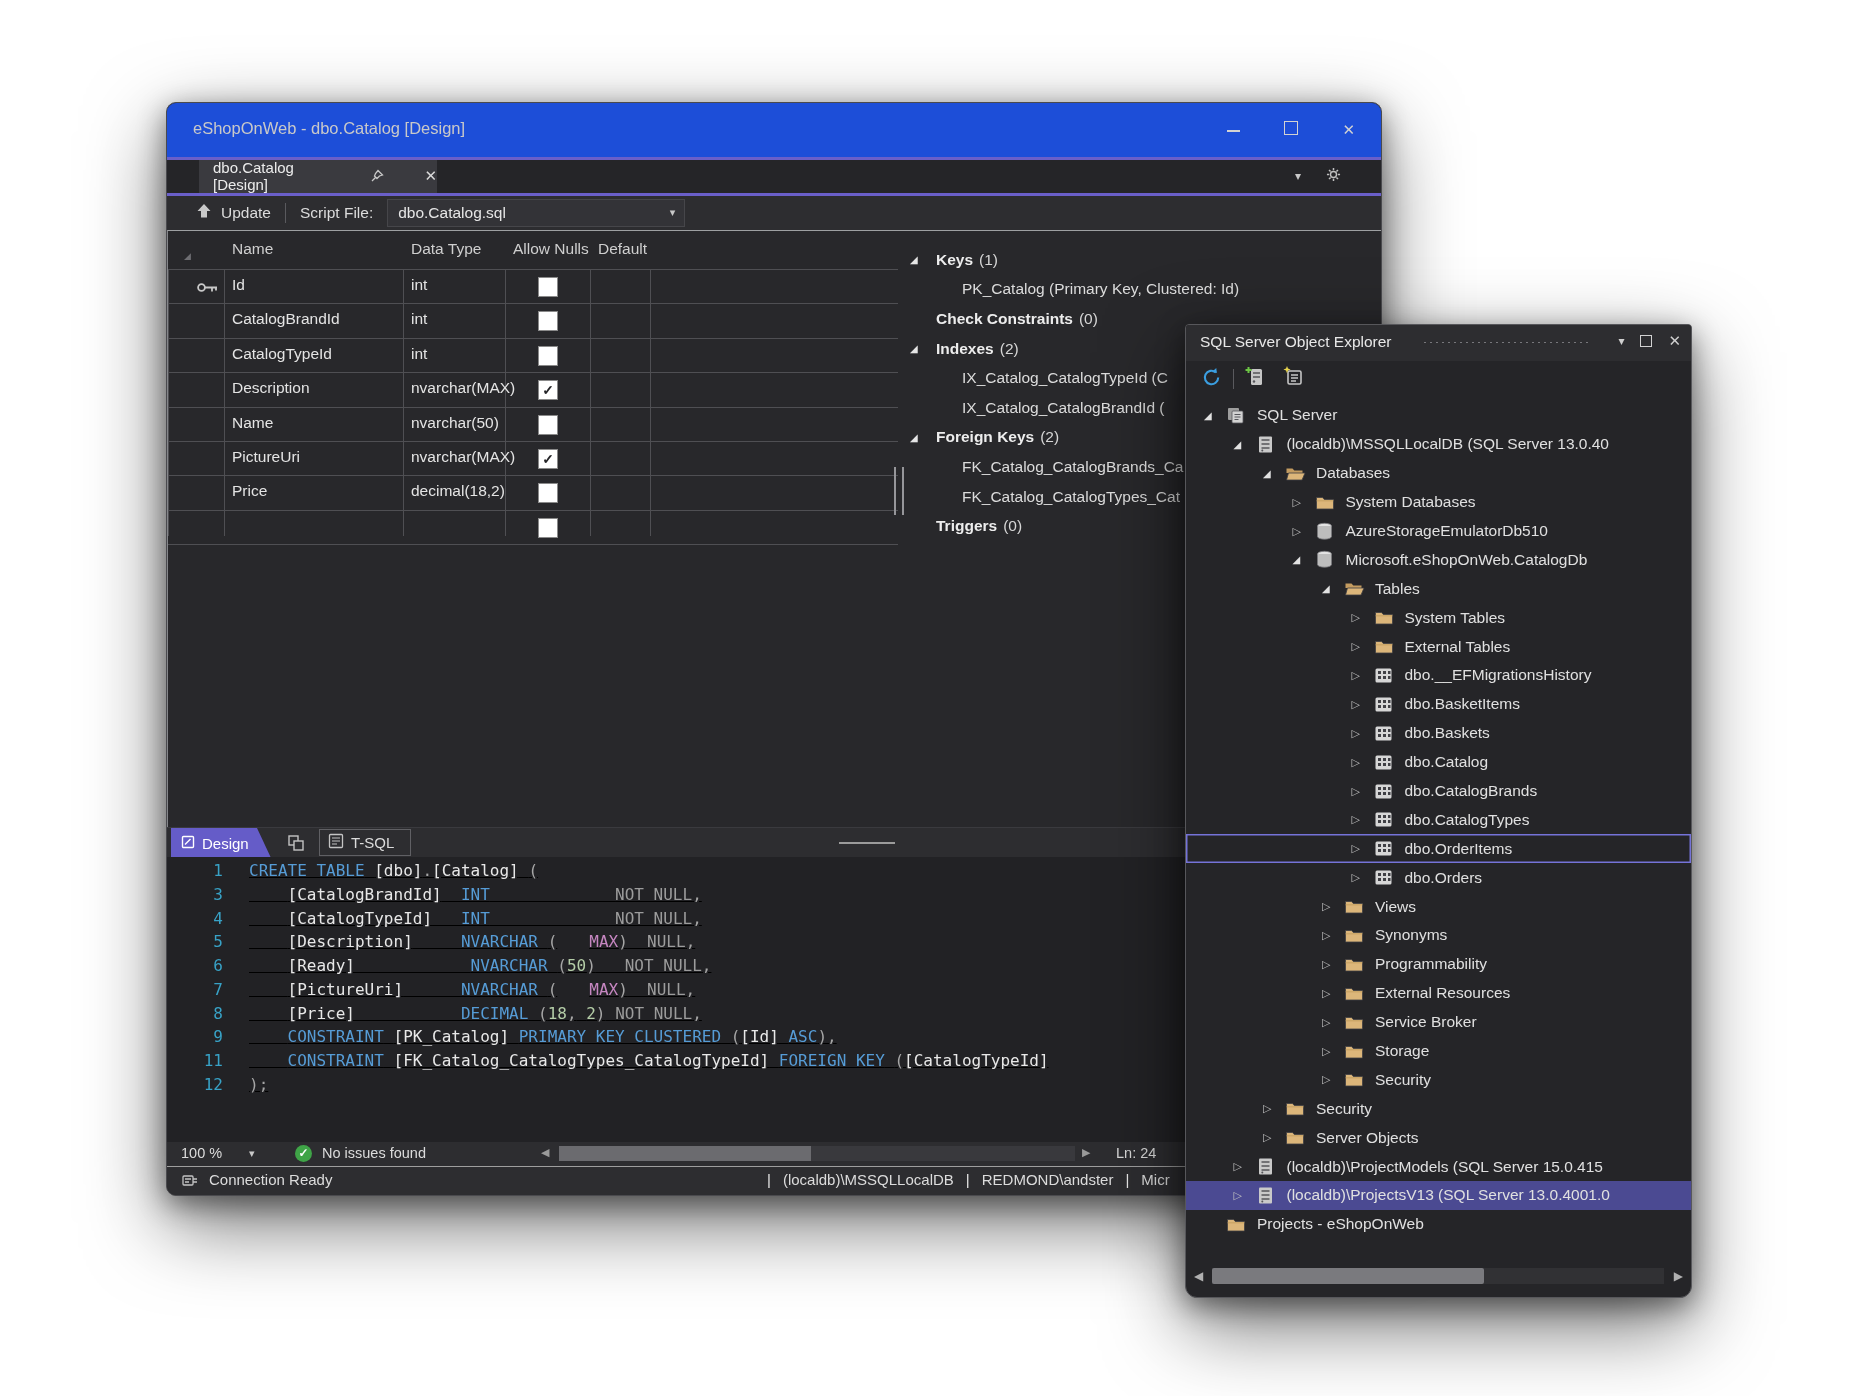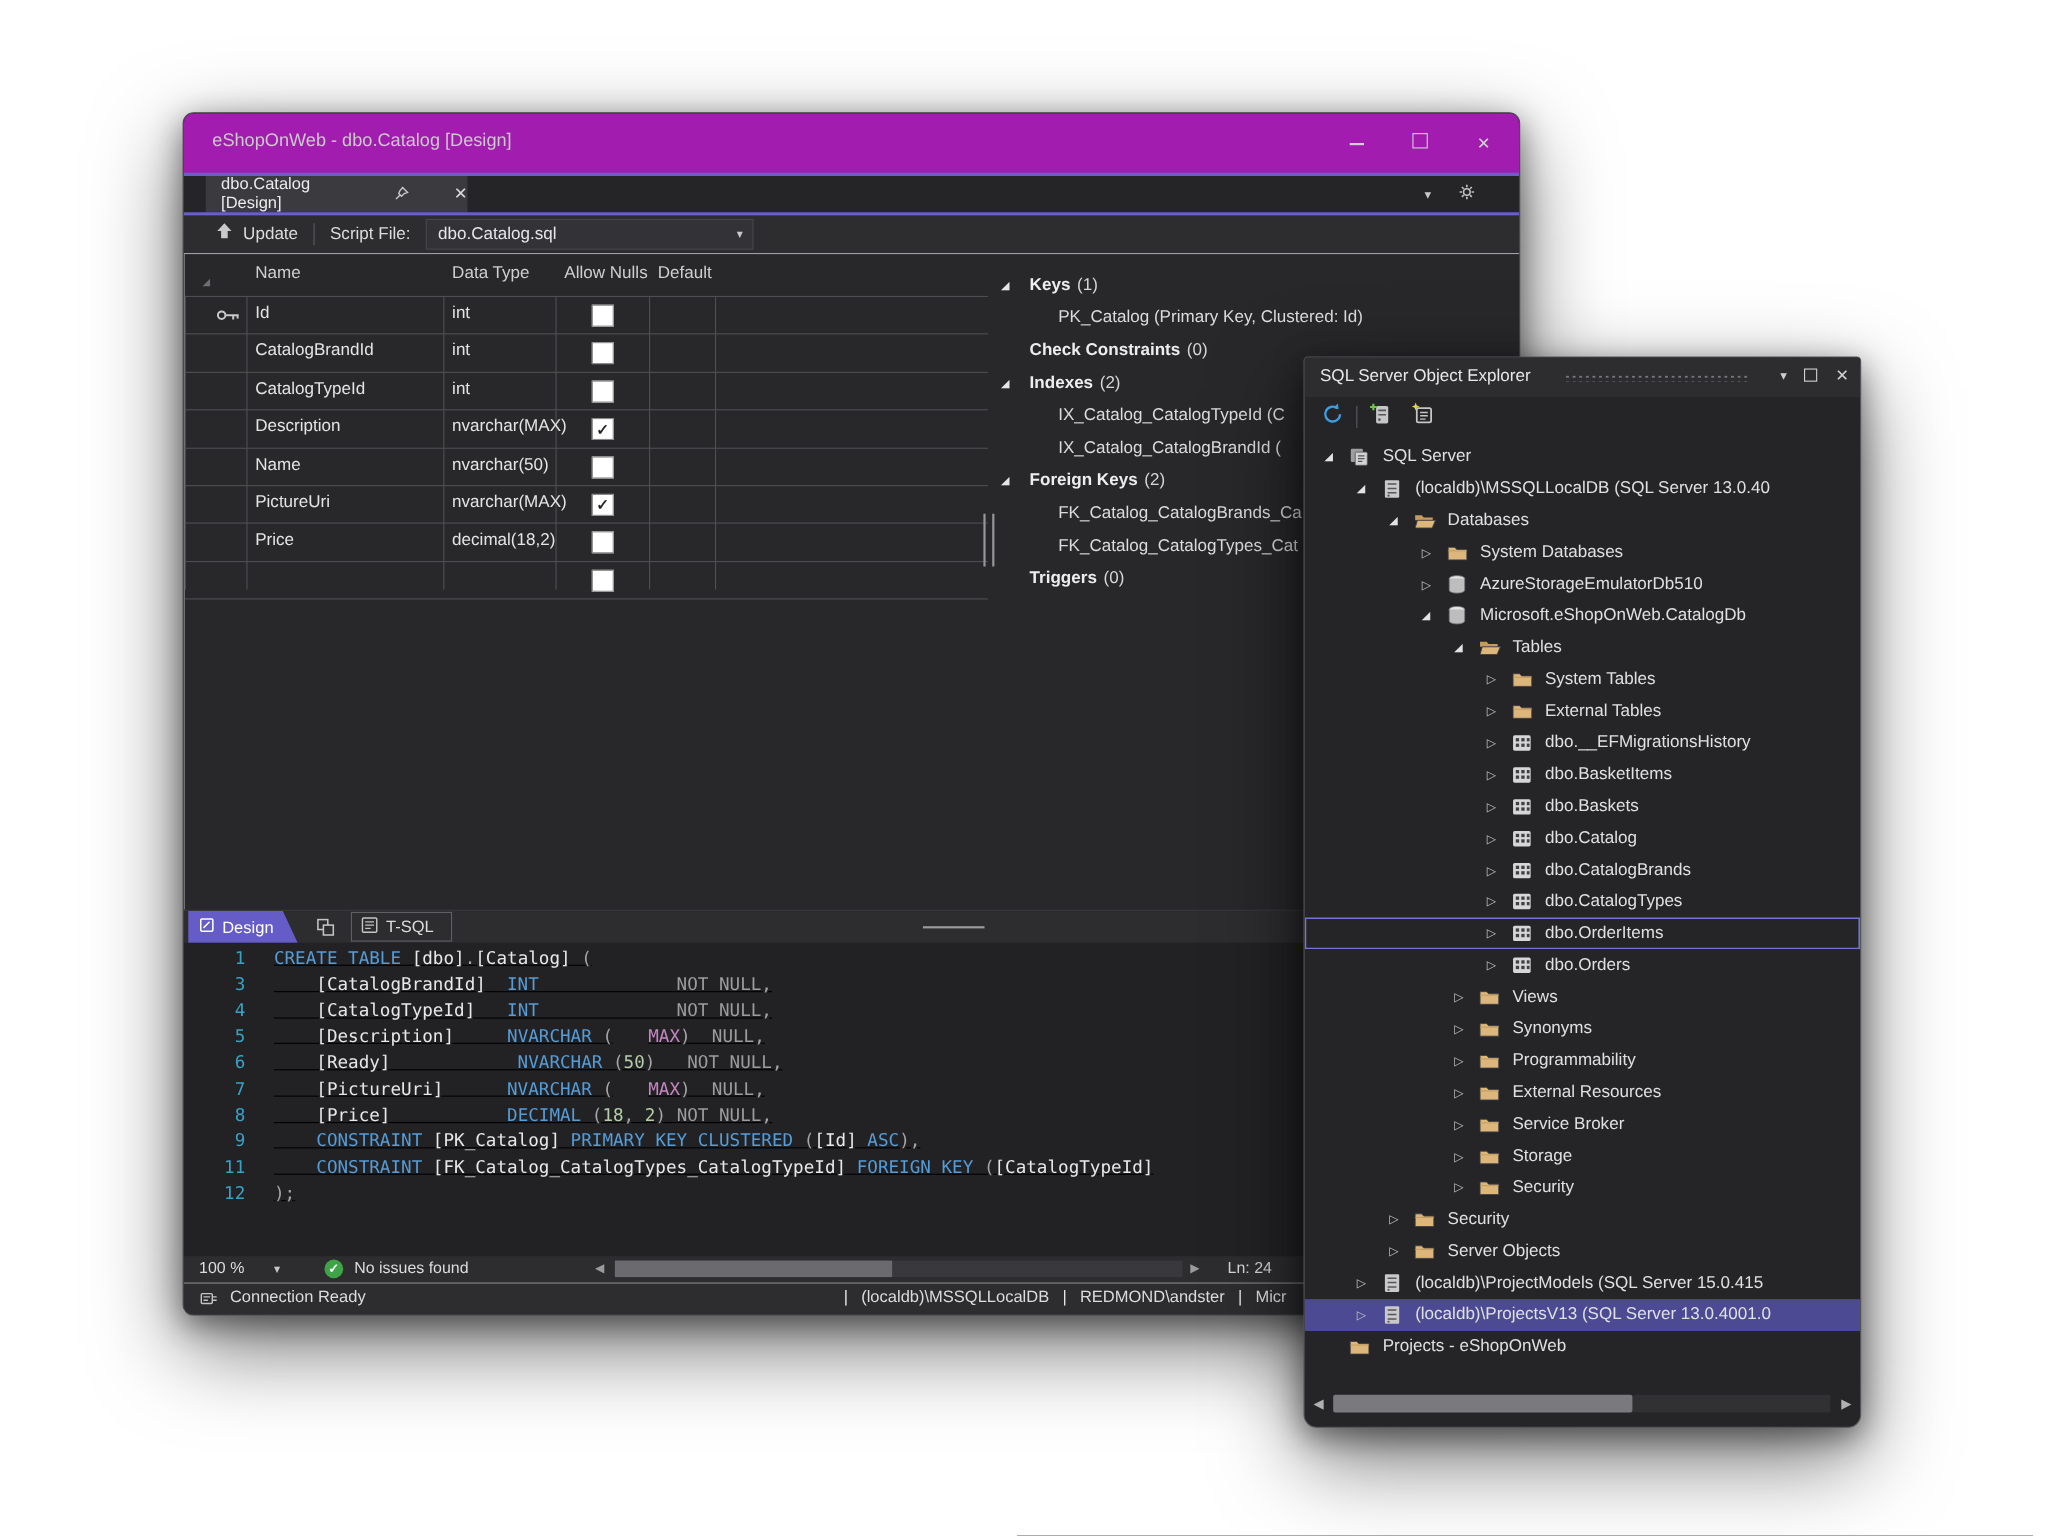--- a/index.html
+++ b/index.html
@@ -1,29 +1,29 @@
 <!DOCTYPE html>
 <html style="--accent_purple: #6A5FC9; --design_tab: #655CC8; --selection_fill: #4B4A92; --selection_outline: #7573D8; --keyword: #569CD6; --identifier: #E8E8E8; --punct: #A6A6A6; --graykw: #9C9C9C; --number: #B5CEA8; --max_magenta: #C586C0; --line_number: #38A2C6; --folder_orange: #DCB67A; --green_check: #3FA447; --refresh_blue: #3B9EE0;"><head>
 <meta charset="utf-8">
 <style>
   html,body{margin:0;padding:0;}
   body{width:1862px;height:1396px;background:#ffffff;position:relative;overflow:hidden;
        font-family:"Liberation Sans",sans-serif;-webkit-font-smoothing:antialiased;}
   .window{position:absolute;background:#2D2D30;box-shadow:0 28px 80px rgba(0,0,0,.55),0 8px 28px rgba(0,0,0,.45);}
   
   #main-window{left:166px;top:102px;width:1214px;height:1092px;border-radius:10px;z-index:1;overflow:hidden;border:1px solid #4a4a4e;}
-  #titlebar{position:absolute;left:0;top:0;width:100%;height:63px;background:#a21caf;}
+  #titlebar{position:absolute;left:0;top:0;width:100%;height:63px;background:#1d4ed8;}
   #window-title{position:absolute;left:26px;top:16px;font-size:16.5px;color:#C9C9C9;}
   .winbtns{position:absolute;right:26px;top:18px;display:flex;gap:44px;align-items:center;}
   .winbtn{color:#D2D2D2;font-size:15px;line-height:18px;cursor:default;}
   .minbar{display:inline-block;width:13px;height:2px;background:#D2D2D2;margin-bottom:3px;}
   .maxbox{display:inline-block;width:12px;height:12px;border:1.5px solid #D2D2D2;}
   .accent-line{position:absolute;left:0;width:100%;height:2.5px;background:var(--accent_purple);}
   #tabstrip{position:absolute;left:0;top:56.5px;width:100%;height:33.5px;background:#252528;}
-  #doc-tab{position:absolute;left:20px;top:0;width:238px;height:100%;background:#3A3A3F;display:flex;align-items:center;gap:30px;}
+  #doc-tab{position:absolute;left:32px;top:0;width:238px;height:100%;background:#3A3A3F;display:flex;align-items:center;gap:30px;}
   #doc-tab-label{margin-left:14px;font-size:15px;color:#ECECEC;}
   .tab-ic{margin-left:14px;display:flex;align-items:center;}
   #tabstrip-right{position:absolute;right:40px;top:7px;display:flex;gap:16px;align-items:center;}
   #toolbar{position:absolute;left:0;top:92.5px;width:100%;height:34px;background:#2D2D30;display:flex;align-items:center;}
   #update-btn{display:flex;align-items:center;margin-left:28px;gap:8px;color:#DCDCDC;font-size:15.5px;}
   .vsep{width:1px;height:20px;background:#5A5A5E;margin:0 14px;}
   #script-file-label{color:#DCDCDC;font-size:15.5px;}
   #script-dropdown{margin-left:14px;width:296px;height:26px;background:#333337;border:1px solid #46464A;
       display:flex;align-items:center;justify-content:space-between;color:#E6E6E6;font-size:15.5px;gap:20px;}
   #script-dropdown span:first-child{margin-left:10px;}

